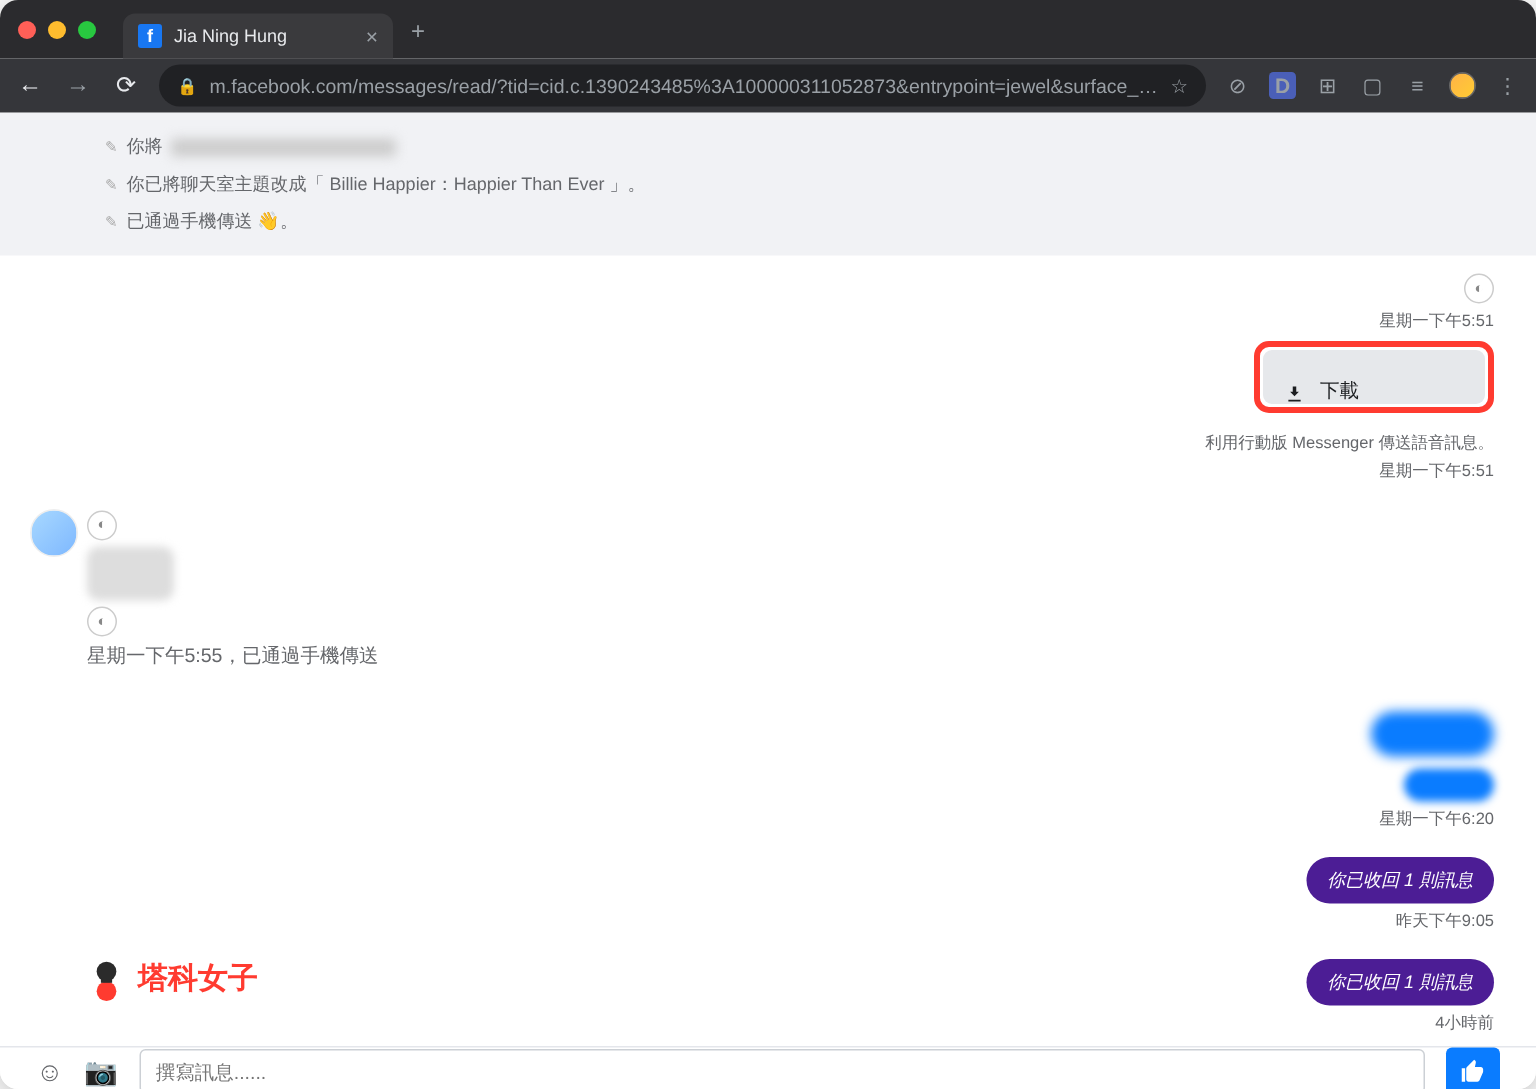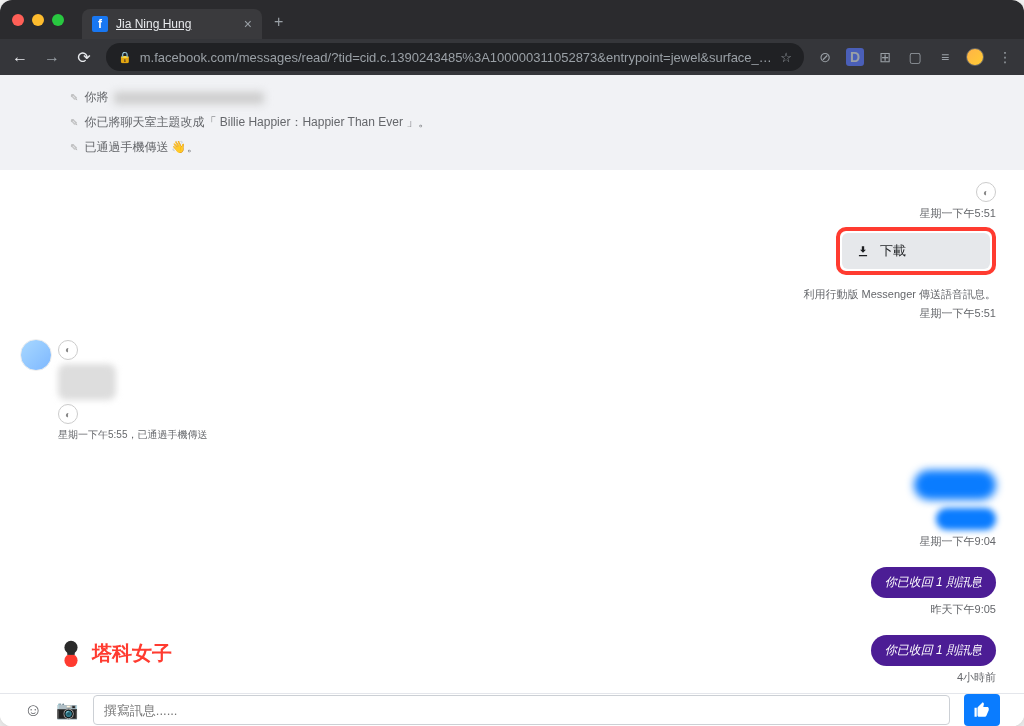--- a/index.html
+++ b/index.html
@@ -8,21 +8,21 @@
 .window { width: 1024px; height: 726px; position: relative; background: #fff; border-radius: 12px; overflow: hidden; box-shadow: 0 4px 24px rgba(0,0,0,0.3); }
 
 .titlebar { height: 39px; background: #2b2b2e; display: flex; align-items: center; padding: 0 12px; }
 .traffic { display: flex; gap: 8px; margin-right: 18px; }
 .traffic span { width: 12px; height: 12px; border-radius: 50%; display: block; }
 .t-red { background: #ff5f57; }
 .t-yellow { background: #febc2e; }
 .t-green { background: #28c840; }
 .tab { display: flex; align-items: center; background: #3a3a3d; height: 30px; border-radius: 8px 8px 0 0; padding: 0 10px; margin-top: 9px; width: 180px; gap: 8px; }
 .tab-icon { width: 16px; height: 16px; background: #1877f2; border-radius: 2px; display: flex; align-items: center; justify-content: center; color: #fff; font-weight: bold; font-size: 12px; }
-.tab-title { color: #e8eaed; font-size: 12px; flex: 1; white-space: nowrap; overflow: hidden; text-decoration: underline; }
+.tab-title { color: #e8eaed; font-size: 12px; flex: 1; white-space: nowrap; overflow: hidden; }
 .tab-close { color: #9aa0a6; font-size: 14px; cursor: pointer; }
 .new-tab { color: #9aa0a6; font-size: 16px; margin-left: 12px; margin-top: 4px; cursor: pointer; }
 
 .addrbar { height: 36px; background: #35363a; display: flex; align-items: center; padding: 0 10px; gap: 12px; }
 .nav-btn { color: #9aa0a6; width: 20px; display: flex; justify-content: center; font-size: 16px; cursor: pointer; }
 .nav-btn.active { color: #e8eaed; }
 .urlbox { flex: 1; height: 28px; background: #202124; border-radius: 14px; display: flex; align-items: center; padding: 0 12px; gap: 8px; color: #9aa0a6; font-size: 13px; overflow: hidden; }
 .urlbox .lock { font-size: 11px; }
 .urlbox .url { white-space: nowrap; overflow: hidden; text-overflow: ellipsis; }
 .ext-icons { display: flex; gap: 12px; align-items: center; }
@@ -39,39 +39,39 @@
 .blur-text { filter: blur(4px); display: inline-block; width: 150px; height: 12px; background: #ccc; border-radius: 2px; }
 
 .chat-area { flex: 1; padding: 8px 28px 8px 58px; position: relative; }
 .time-label { font-size: 11px; color: #65676b; text-align: right; margin-top: 4px; }
 .voice-bubble { width: 20px; height: 20px; border: 1px solid #ccc; border-radius: 50%; background: #fff; display: inline-flex; align-items: center; justify-content: center; font-size: 10px; color: #888; }
 
 .right-block { display: flex; flex-direction: column; align-items: flex-end; }
 .right-row { display: flex; justify-content: flex-end; margin-top: 4px; }
 
 .download-box { border: 4px solid #ff3b30; border-radius: 10px; padding: 2px; margin-top: 6px; }
-.download-inner { background: #e6e8eb; height: 36px; width: 148px; border-radius: 6px; display: flex; align-items: center; padding: 0 14px; gap: 10px; font-size: 13px; color: #1c1e21; cursor: pointer; }
+.download-inner { background: #e6e8eb; height: 36px; width: 148px; border-radius: 6px; display: flex; align-items: flex-end; padding: 0 14px; gap: 10px; font-size: 13px; color: #1c1e21; cursor: pointer; }
 .download-inner svg { width: 14px; height: 14px; }
 
 .info-text { font-size: 11px; color: #65676b; text-align: right; margin-top: 12px; }
 
 .left-block { margin-top: 18px; }
 .friend-avatar { width: 32px; height: 32px; border-radius: 50%; background: linear-gradient(135deg,#a8d8ff,#7eb8ff); position: absolute; left: -38px; top: 0; border: 1px solid #eee; }
 .left-group { position: relative; padding-left: 0; }
 .left-row { margin: 4px 0; }
 .img-blur { width: 58px; height: 36px; background: #ddd; border-radius: 8px; filter: blur(3px); margin: 4px 0; }
-.left-meta { font-size: 10px; color: #65676b; margin-top: 4px; }
+.left-meta { font-size: 13px; color: #65676b; margin-top: 4px; }
 
 .sent-bubble { background: #0a7cff; border-radius: 18px; min-width: 60px; height: 30px; display: inline-block; }
 .sent-bubble.short { width: 40px; height: 22px; margin-top: 4px; }
 .sent-img-blur { width: 82px; height: 30px; background: #0a7cff; border-radius: 16px; filter: blur(4px); }
 
 .recall-bubble { background: #4c1d95; color: #fff; font-size: 12px; font-style: italic; padding: 7px 14px; border-radius: 18px; display: inline-block; }
 
-.watermark { position: absolute; left: 56px; bottom: 58px; display: flex; align-items: center; gap: 6px; }
+.watermark { position: absolute; left: 56px; bottom: 58px; display: flex; gap: 6px; }
 .wm-icon { width: 30px; height: 30px; }
 .wm-text { color: #ff3b30; font-size: 20px; font-weight: 600; }
 
 .composer { height: 46px; border-top: 1px solid #e4e6eb; display: flex; align-items: center; padding: 0 24px; gap: 14px; background: #fff; }
 .comp-icon { color: #65676b; font-size: 18px; cursor: pointer; }
 .comp-input { flex: 1; height: 30px; border: 1px solid #ccd0d5; border-radius: 4px; padding: 0 10px; font-size: 13px; color: #65676b; }
 .like-btn { width: 36px; height: 32px; background: #0a7cff; border-radius: 4px; display: flex; align-items: center; justify-content: center; color: #fff; cursor: pointer; }
 .like-btn svg { width: 18px; height: 18px; fill: #fff; }
 </style>
 </head>
@@ -162,21 +162,21 @@
         </div>
       </div>
 
       <div class="right-block" style="margin-top:24px;">
         <div class="right-row">
             <div class="sent-img-blur"></div>
           </div>
         <div class="right-row">
             <div class="sent-bubble short" style="filter:blur(3px);"></div>
           </div>
-        <div class="time-label">星期一下午9:04</div>
+        <div class="time-label">星期一下午6:20</div>
       </div>
 
       <div class="right-block" style="margin-top:14px;">
         <div class="right-row">
             <div class="recall-bubble">你已收回 1 則訊息</div>
           </div>
         <div class="time-label">昨天下午9:05</div>
       </div>
 
       <div class="right-block" style="margin-top:14px;">

